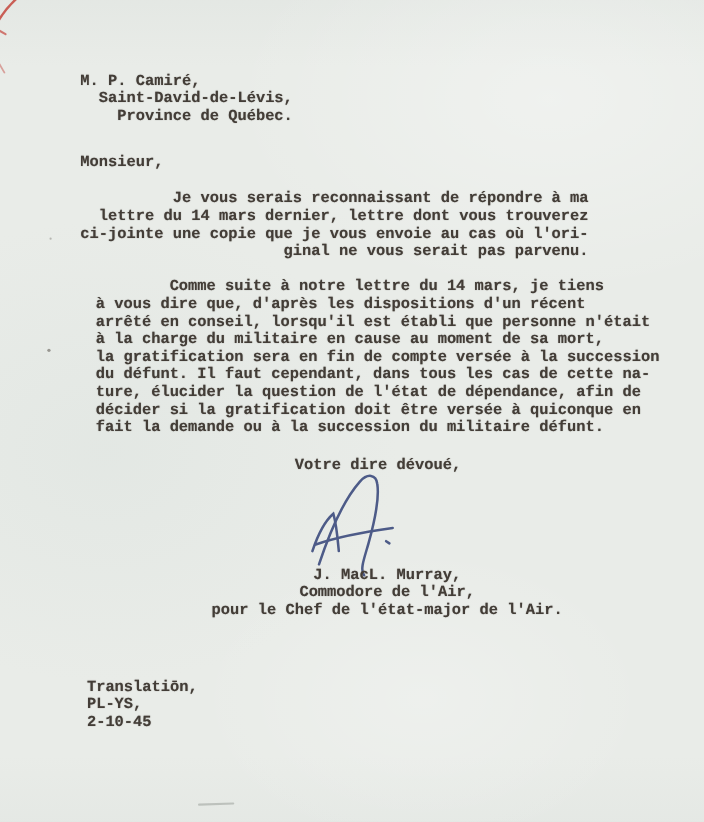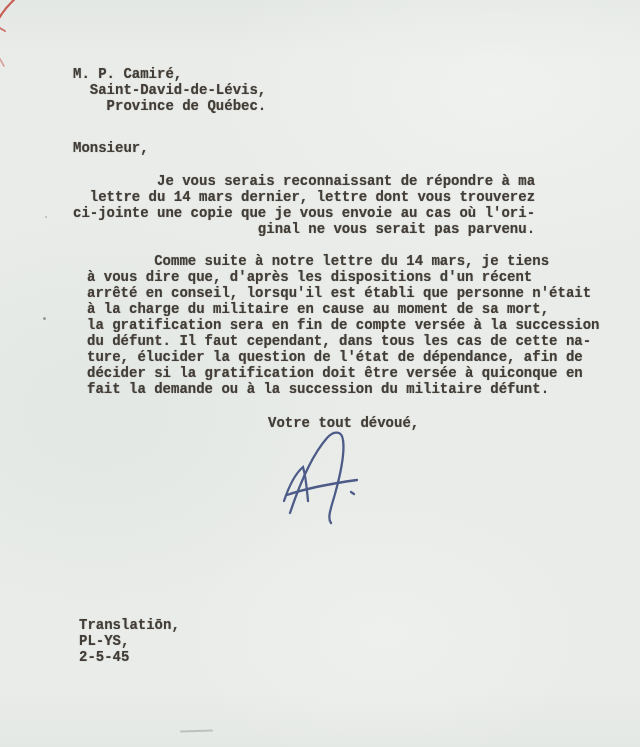--- a/index.html
+++ b/index.html
@@ -66,33 +66,36 @@
   <pre class="t para2">        Comme suite à notre lettre du 14 mars, je tiens
 à vous dire que, d'après les dispositions d'un récent
 arrêté en conseil, lorsqu'il est établi que personne n'était
 à la charge du militaire en cause au moment de sa mort,
 la gratification sera en fin de compte versée à la succession
 du défunt. Il faut cependant, dans tous les cas de cette na-
 ture, élucider la question de l'état de dépendance, afin de
 décider si la gratification doit être versée à quiconque en
 fait la demande ou à la succession du militaire défunt.</pre>
 
-  <pre class="t closing">Votre tout dévoué,</pre>
+  <pre class="t closing">Votre dire dévoué,</pre>
 
   <svg class="overlay" width="640" height="747" viewBox="0 0 640 747">
     <g fill="none" stroke-width="2.3" stroke-linecap="round" opacity="0.9">
       <path d="M 284 501 C 289 486 296 473 303 467 C 306 477 307 490 308 501" stroke="#3d4c7e"></path>
       <path d="M 290 513 C 299 486 312 455 327 438 C 334 430 342 431 343 440 C 345 453 340 476 335 494 C 331 508 327 518 331 523" stroke="#3d4c7e"></path>
       <path d="M 287 495 C 310 487 335 483 357 480" stroke="#3d4c7e"></path>
       <path d="M 351 492 l 3 2" stroke="#3d4c7e"></path>
     </g>
   </svg>
 
+  <pre class="t sigblock">J. MacL. Murray,
+Commodore de l'Air,
+pour le Chef de l'état-major de l'Air.</pre>
 
   <pre class="t footer">Translatiōn,
 PL-YS,
-2-5-45</pre>
+2-10-45</pre>
 
   <div class="speck" style="left:43px;top:317px;width:3px;height:3px;"></div>
   <div class="speck" style="left:45px;top:216px;width:2px;height:2px;opacity:0.35;"></div>
   <div class="smudge"></div>
 
 </div>
 
 </body></html>

